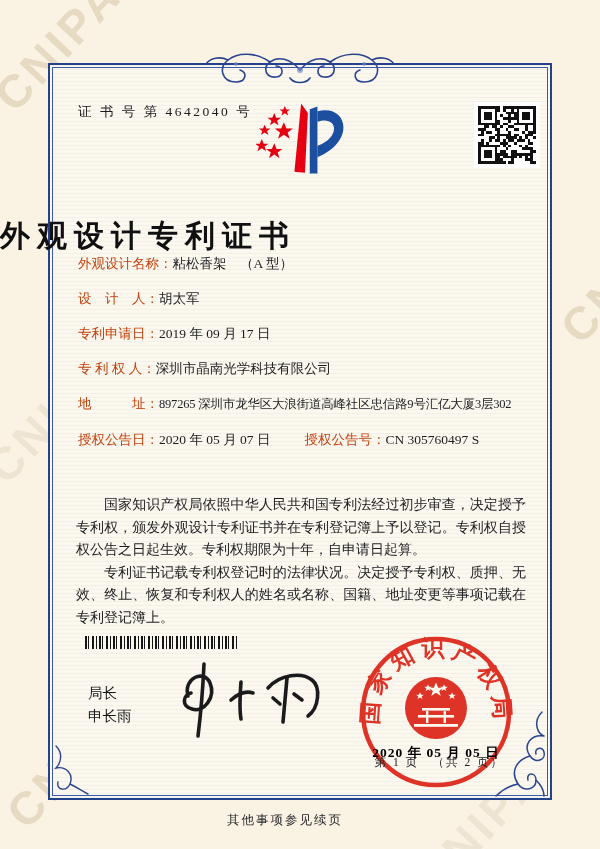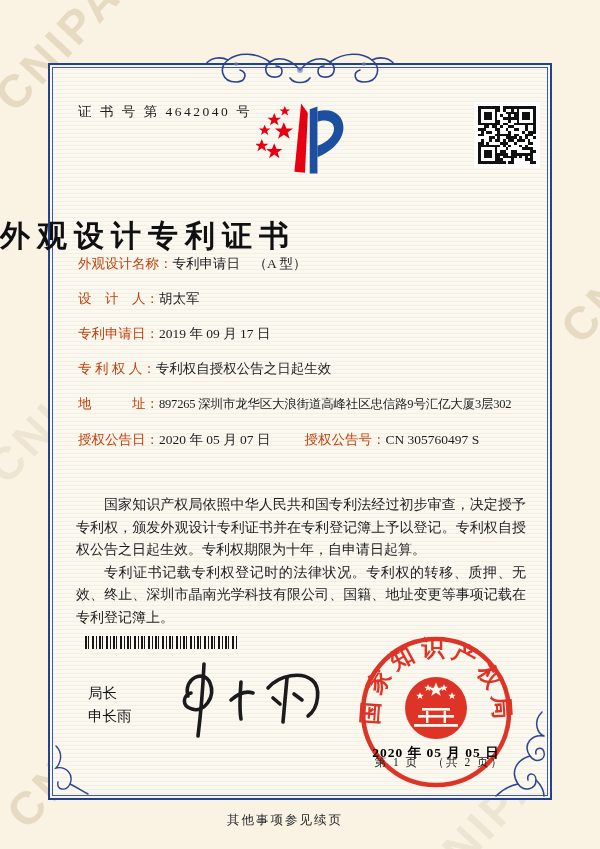--- a/index.html
+++ b/index.html
@@ -558,42 +558,42 @@
         <i></i>
         <i class="b"></i>
         <i class="b"></i>
       </div>
   </div>
 
   <div class="title">外观设计专利证书</div>
 
   <div class="rows">
     <div class="row">
-      <span class="lbl">外观设计名称：</span><span class="val">专利申请日　（A 型）</span>
+      <span class="lbl">外观设计名称：</span><span class="val">粘松香架　（A 型）</span>
     </div>
     <div class="row">
       <span class="lbl">设　计　人：</span><span class="val">胡太军</span>
     </div>
     <div class="row">
       <span class="lbl">专利申请日：</span><span class="val">2019 年 09 月 17 日</span>
     </div>
     <div class="row">
-      <span class="lbl">专 利 权 人：</span><span class="val">专利权自授权公告之日起生效</span>
+      <span class="lbl">专 利 权 人：</span><span class="val">深圳市晶南光学科技有限公司</span>
     </div>
     <div class="row addr">
       <span class="lbl">地　　　址：</span><span class="val">897265 深圳市龙华区大浪街道高峰社区忠信路9号汇亿大厦3层302</span>
     </div>
     <div class="row">
       <span class="lbl">授权公告日：</span><span class="val">2020 年 05 月 07 日</span><span class="lbl pair2">授权公告号：</span><span class="val">CN 305760497 S</span>
     </div>
   </div>
 
   <div class="paras">
     <p>国家知识产权局依照中华人民共和国专利法经过初步审查，决定授予专利权，颁发外观设计专利证书并在专利登记簿上予以登记。专利权自授权公告之日起生效。专利权期限为十年，自申请日起算。</p>
-    <p>专利证书记载专利权登记时的法律状况。专利权的转移、质押、无效、终止、深圳市晶南光学科技有限公司、国籍、地址变更等事项记载在专利登记簿上。</p>
+    <p>专利证书记载专利权登记时的法律状况。决定授予专利权、质押、无效、终止、恢复和专利权人的姓名或名称、国籍、地址变更等事项记载在专利登记簿上。</p>
   </div>
 
   <div class="barcode"></div>
 
   <div class="director">
     <div>局长</div>
     <div>申长雨</div>
   </div>
 
   <svg class="signature" width="170" height="92" viewBox="0 0 170 92">

